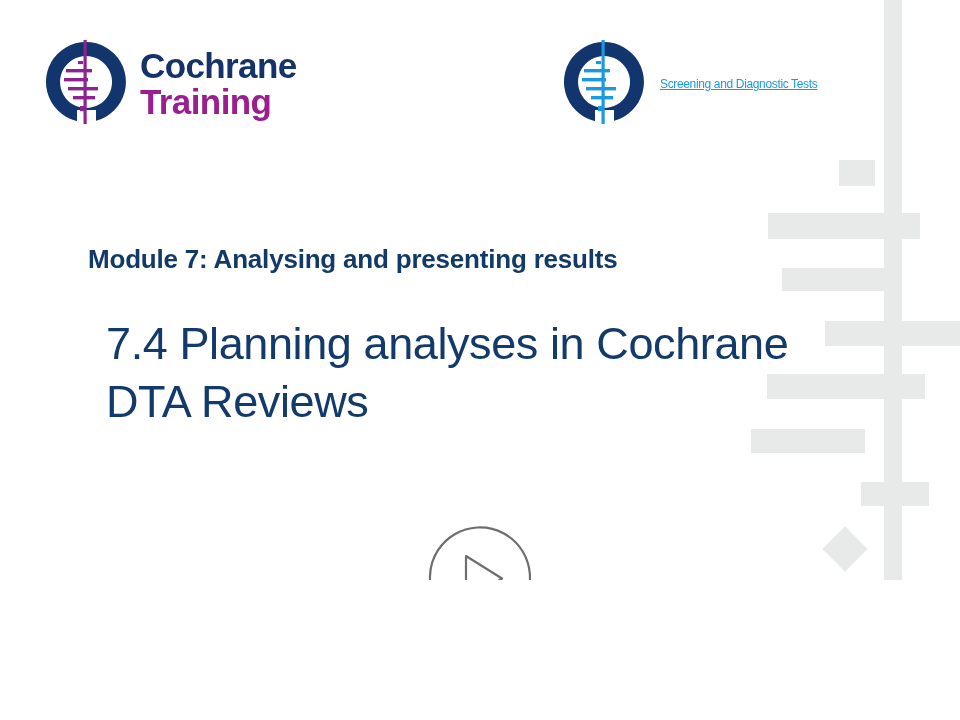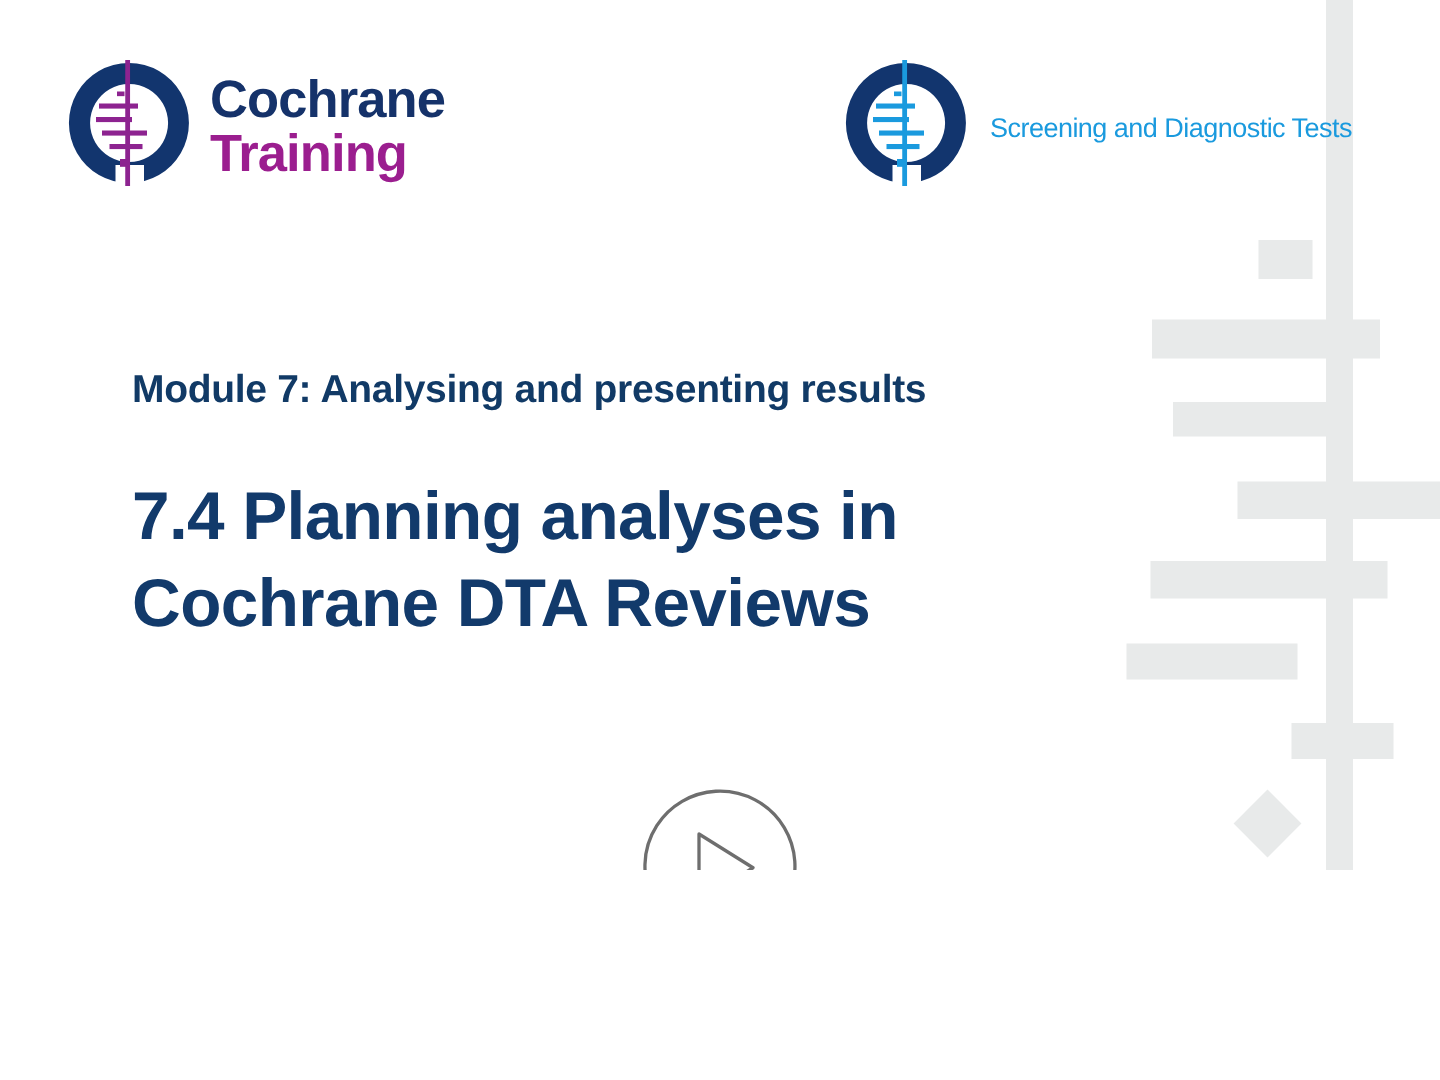--- a/index.html
+++ b/index.html
@@ -74,48 +74,49 @@
     white-space: nowrap;
   }
   #logo-training .wm-line1 { color: #15326a; }
   #logo-training .wm-line2 { color: #9b1e8f; }
 
   #logo-methods .wm-line1 { font-size: 30px; white-space: nowrap; }
   #logo-methods .wm-cochrane { color: #15326a; }
   #logo-methods .wm-methods  { color: #1a9ade; margin-left: 7px; }
   #logo-methods .wm-sub {
     color: #1a9ade;
-    font-size: 18px;
+    font-size: 12px;
     line-height: 1.15;
     margin-top: 2px;
     letter-spacing: -0.35px;
     white-space: nowrap;
+    text-decoration: underline;
   }
 
   
   #title-block {
     position: absolute;
     left: 88px;
     top: 232px;
     width: 720px;
   }
   #module-label {
     color: #113a66;
     font-size: 26px;
     font-weight: bold;
     letter-spacing: -0.2px;
     margin: 12px 0 40px 0;
   }
   #lesson-title {
     color: #123a6b;
     font-size: 45px;
-    font-weight: bold;
+    font-weight: normal;
     line-height: 1.28;
     letter-spacing: -0.4px;
-    margin: 0;
+    margin: 18px;
   }
 
   
   #play-button {
     position: absolute;
     left: 422px;
     top: 522px;
     width: 112px;
     height: 112px;
     cursor: pointer;

